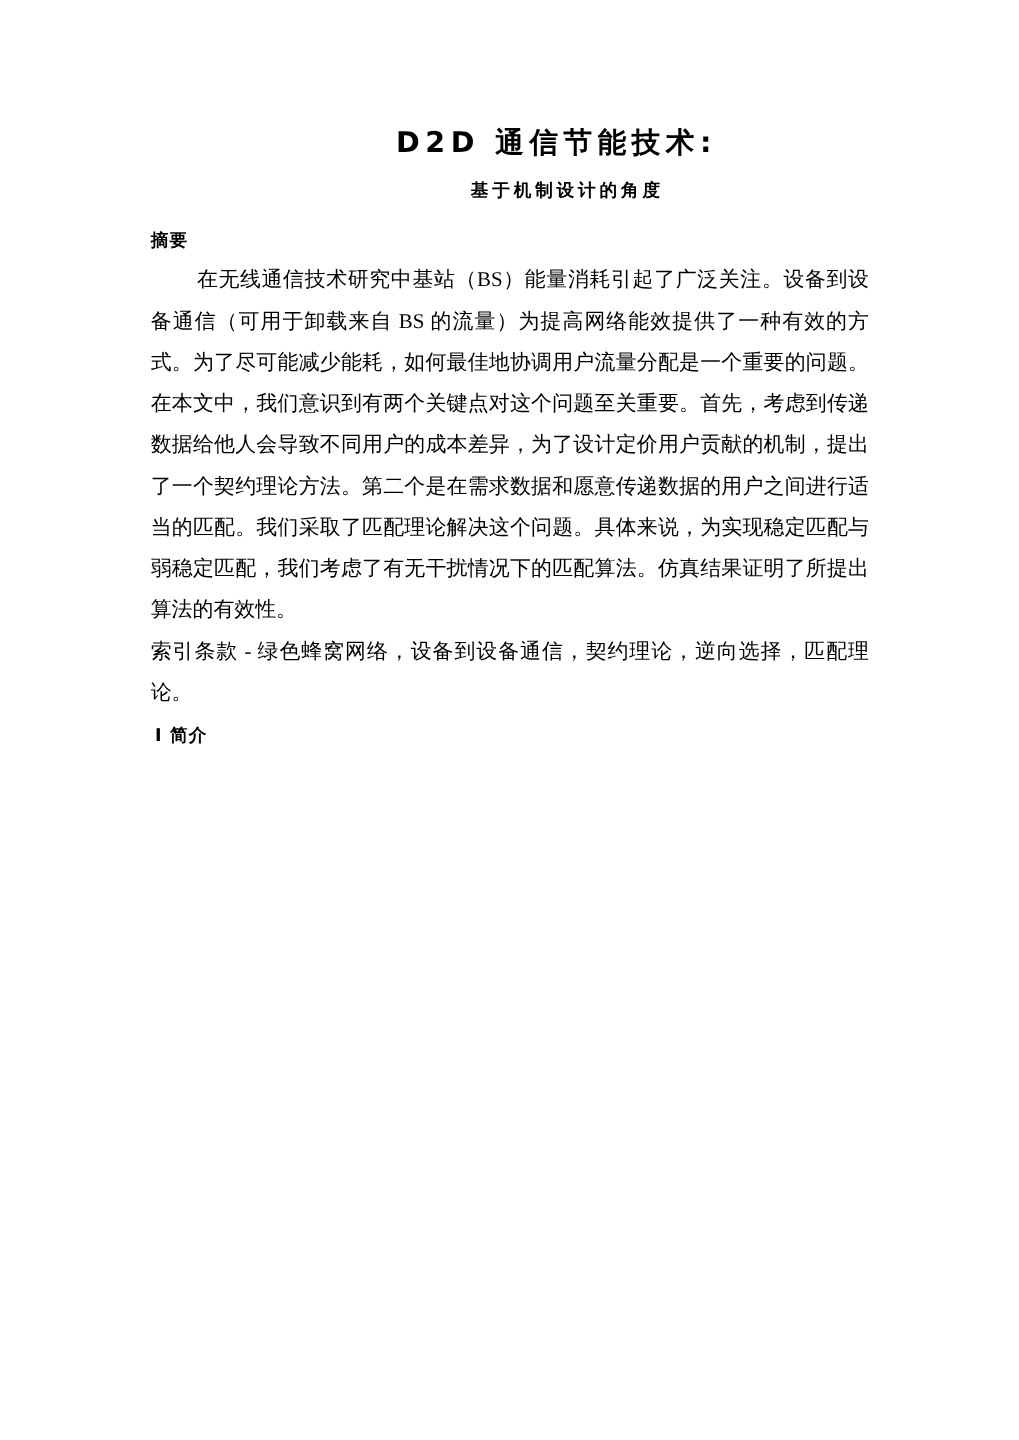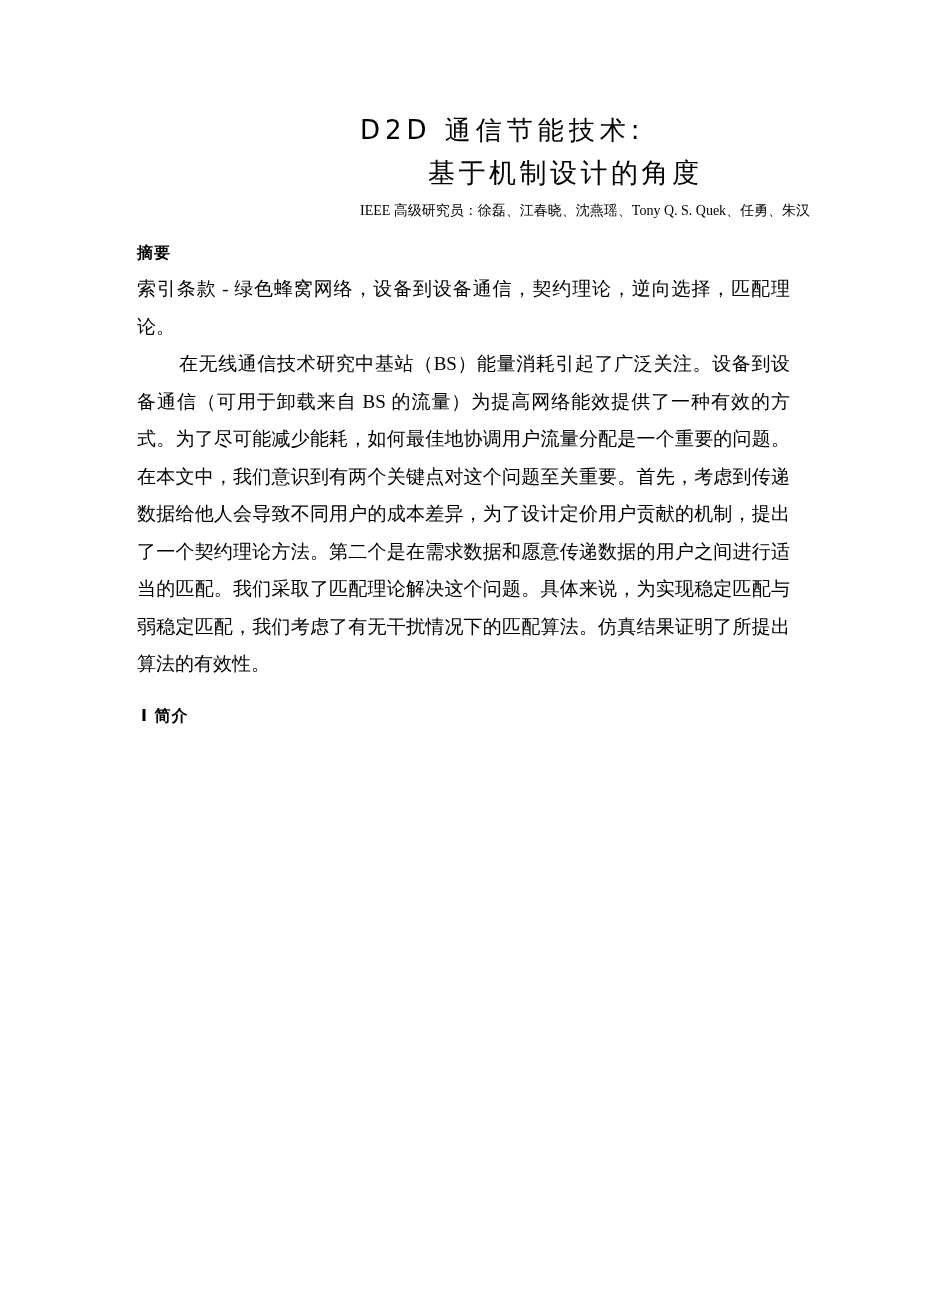--- a/index.html
+++ b/index.html
@@ -12,77 +12,76 @@
     color: #000000;
     overflow: hidden;
     font-family: "Liberation Serif", "DejaVu Serif", serif;
   }
   .content {
     padding-left: 137px;
     padding-right: 136px; 
   }
   .title {
     font-family: "DejaVu Sans", "Liberation Sans", sans-serif;
-    font-weight: normal;
+    font-weight: bold;
     font-size: 26px;
     line-height: 36px;
     letter-spacing: 5px;
     margin: 112px 0 0 223px;
     white-space: nowrap;
   }
   .subtitle {
     font-family: "DejaVu Sans", "Liberation Sans", sans-serif;
-    font-weight: normal;
-    font-size: 27px;
+    font-weight: bold;
+    font-size: 16px;
     line-height: 26px;
     letter-spacing: 3.5px;
     margin: 12px 0 0 291px;
     white-space: nowrap;
   }
   .byline {
     font-family: "Liberation Serif", "DejaVu Serif", serif;
     font-size: 14px;
     line-height: 18px;
     margin: 16px 0 0 223px;
     white-space: nowrap;
   }
   .heading {
     font-family: "DejaVu Sans", "Liberation Sans", sans-serif;
     font-weight: bold;
     font-size: 16px;
     line-height: 34px;
     letter-spacing: 1px;
   }
   .heading-abstract { margin-top: 16px; }
-  .heading-section { margin-top: 16px; margin-left: 4px; }
+  .heading-section { margin-top: 3px; margin-left: 4px; }
   .body-p {
     font-size: 19px;
     line-height: 37.5px;
     text-align: justify;
     text-justify: inter-ideograph;
     word-break: break-all;
   }
   .indent { text-indent: 42px; }
 </style>
 </head>
 <body>
 
 <div class="page">
   <div class="content">
 
     <h1 class="title">D2D 通信节能技术:</h1>
 
     <h2 class="subtitle">基于机制设计的角度</h2>
 
-    <div class="byline">IEEE 高级研究员：徐磊、江春晓、沈燕瑶、Tony Q. S. Quek、任勇、朱汉</div>
 
     <h3 class="heading heading-abstract">摘要</h3>
 
+    <p class="body-p indent">在无线通信技术研究中基站（BS）能量消耗引起了广泛关注。设备到设备通信（可用于卸载来自 BS 的流量）为提高网络能效提供了一种有效的方式。为了尽可能减少能耗，如何最佳地协调用户流量分配是一个重要的问题。在本文中，我们意识到有两个关键点对这个问题至关重要。首先，考虑到传递数据给他人会导致不同用户的成本差异，为了设计定价用户贡献的机制，提出了一个契约理论方法。第二个是在需求数据和愿意传递数据的用户之间进行适当的匹配。我们采取了匹配理论解决这个问题。具体来说，为实现稳定匹配与弱稳定匹配，我们考虑了有无干扰情况下的匹配算法。仿真结果证明了所提出算法的有效性。</p>
+
     <p class="body-p">索引条款 - 绿色蜂窝网络，设备到设备通信，契约理论，逆向选择，匹配理论。</p>
-
-    <p class="body-p indent">在无线通信技术研究中基站（BS）能量消耗引起了广泛关注。设备到设备通信（可用于卸载来自 BS 的流量）为提高网络能效提供了一种有效的方式。为了尽可能减少能耗，如何最佳地协调用户流量分配是一个重要的问题。在本文中，我们意识到有两个关键点对这个问题至关重要。首先，考虑到传递数据给他人会导致不同用户的成本差异，为了设计定价用户贡献的机制，提出了一个契约理论方法。第二个是在需求数据和愿意传递数据的用户之间进行适当的匹配。我们采取了匹配理论解决这个问题。具体来说，为实现稳定匹配与弱稳定匹配，我们考虑了有无干扰情况下的匹配算法。仿真结果证明了所提出算法的有效性。</p>
 
     <h3 class="heading heading-section">I 简介</h3>
 
 
 
   </div>
 </div>
 
 </body></html>

